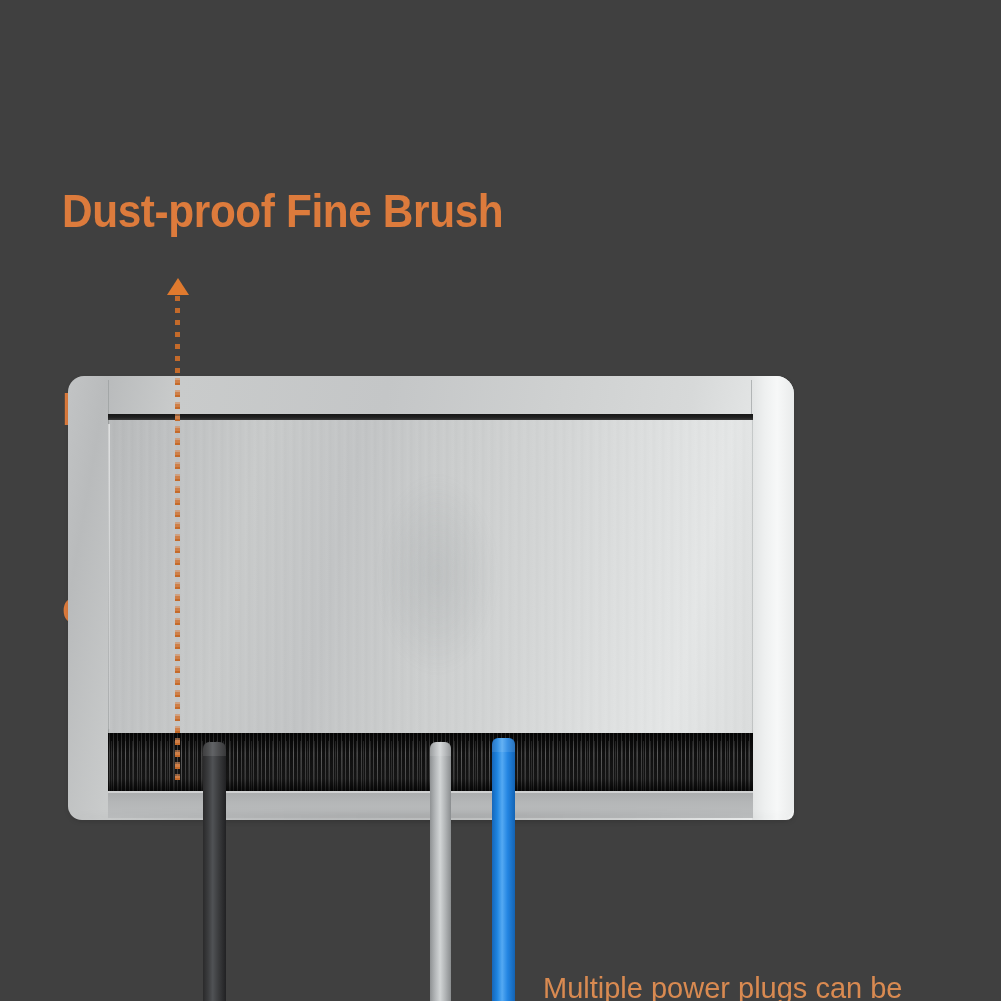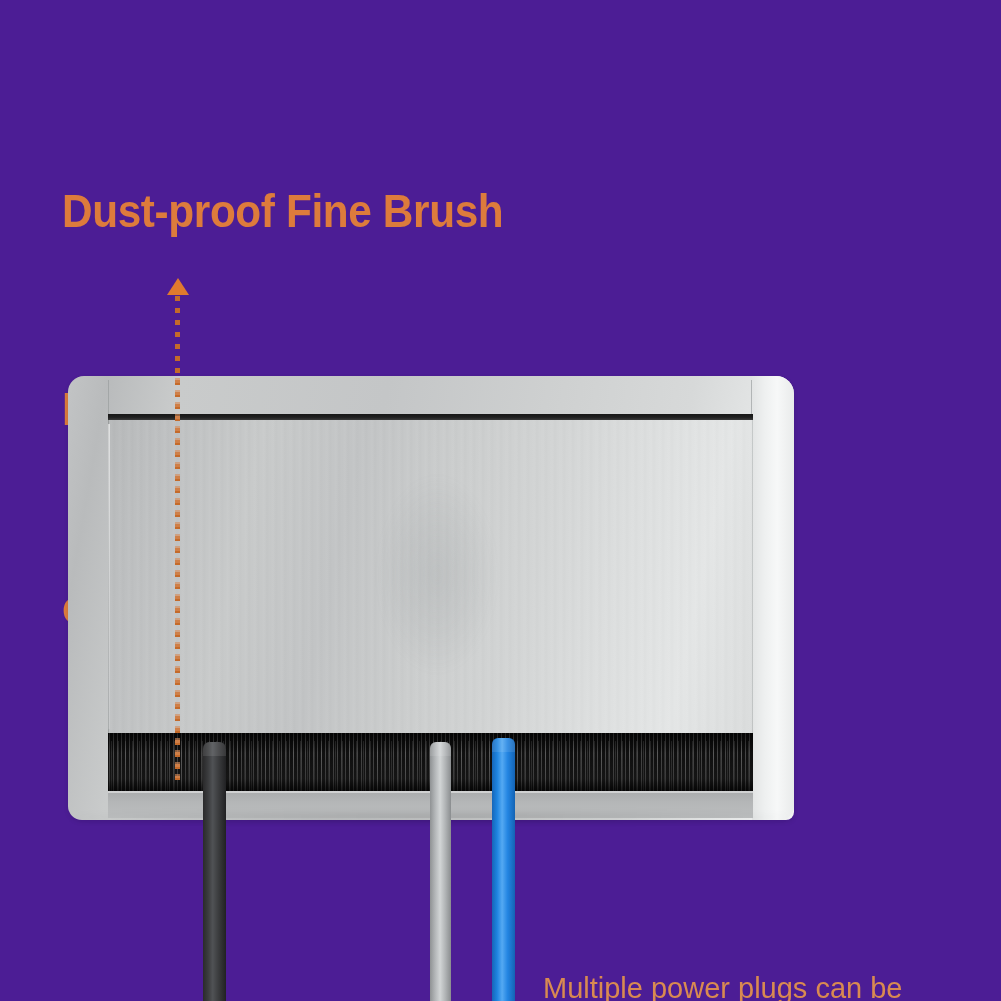--- a/index.html
+++ b/index.html
@@ -6,21 +6,21 @@
   html,body{margin:0;padding:0;}
   body{
     width:1001px;height:1001px;
     background:#ffffff;
     font-family:"Liberation Sans", sans-serif;
     overflow:hidden;
   }
   #stage{
     position:relative;
     width:1001px;height:1001px;
-    background:#4c1d95;
+    background:#404040;
     overflow:hidden;
   }
 
   
   .headline{
     position:absolute;
     left:62px; top:46px;
     width:910px;
     font-family:"Liberation Sans", sans-serif;
     font-weight:700;

